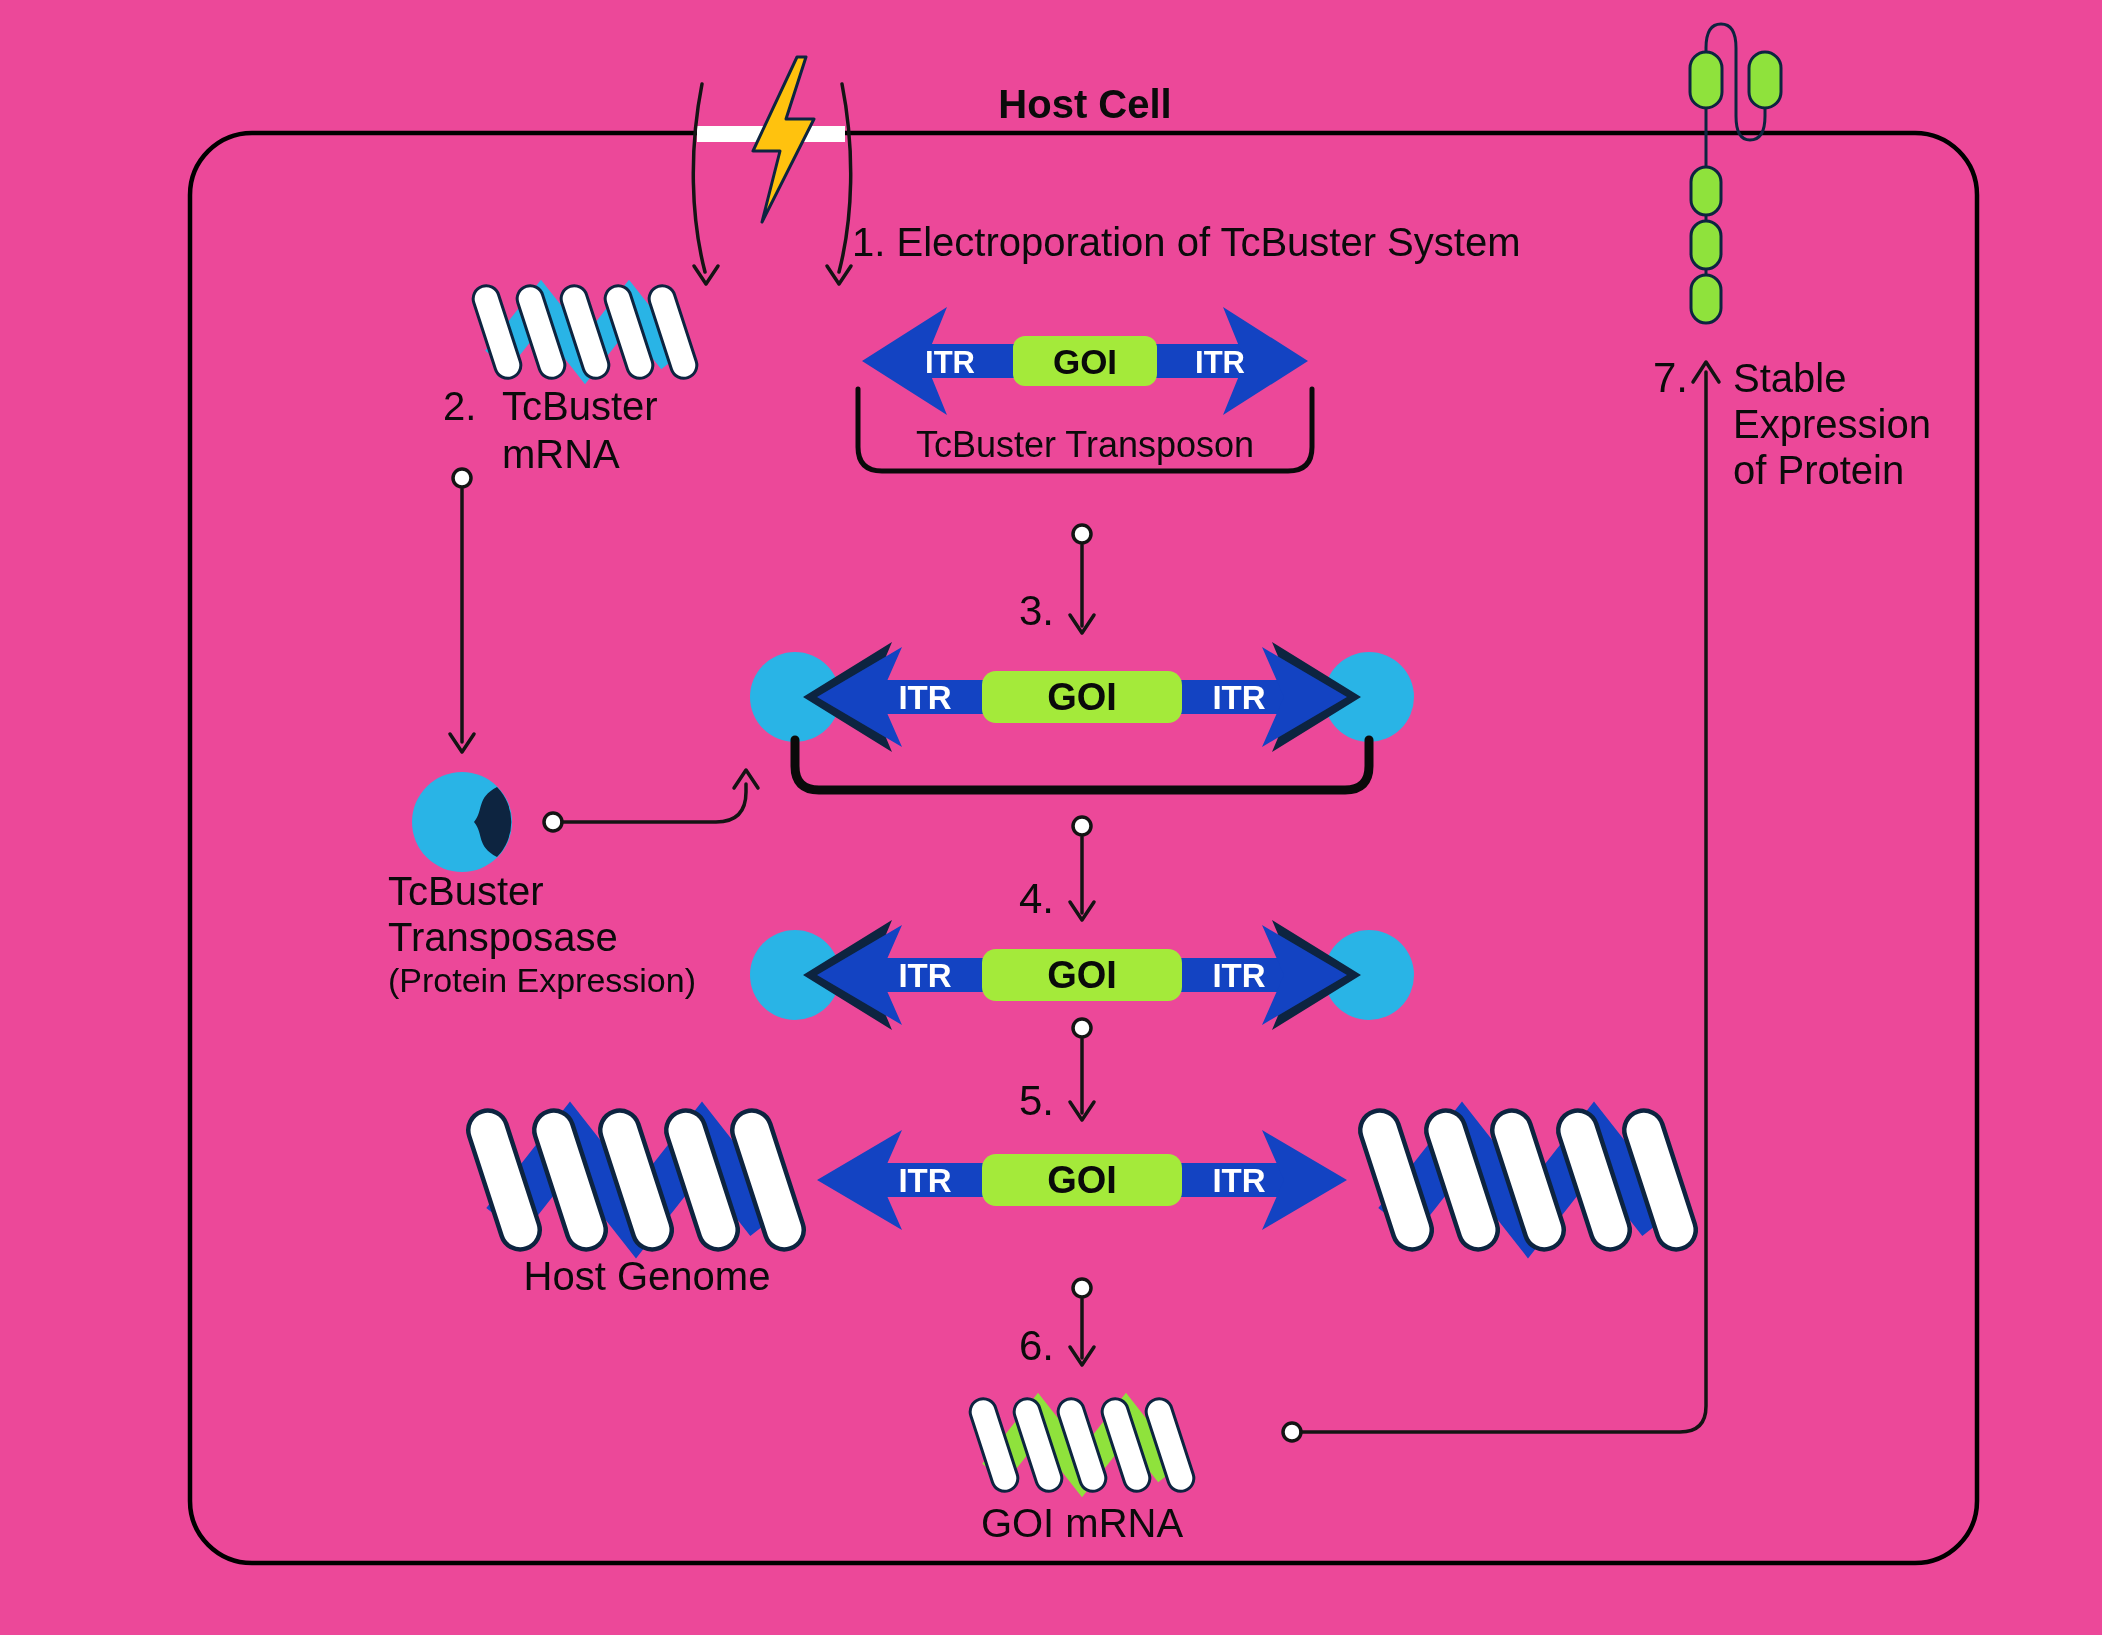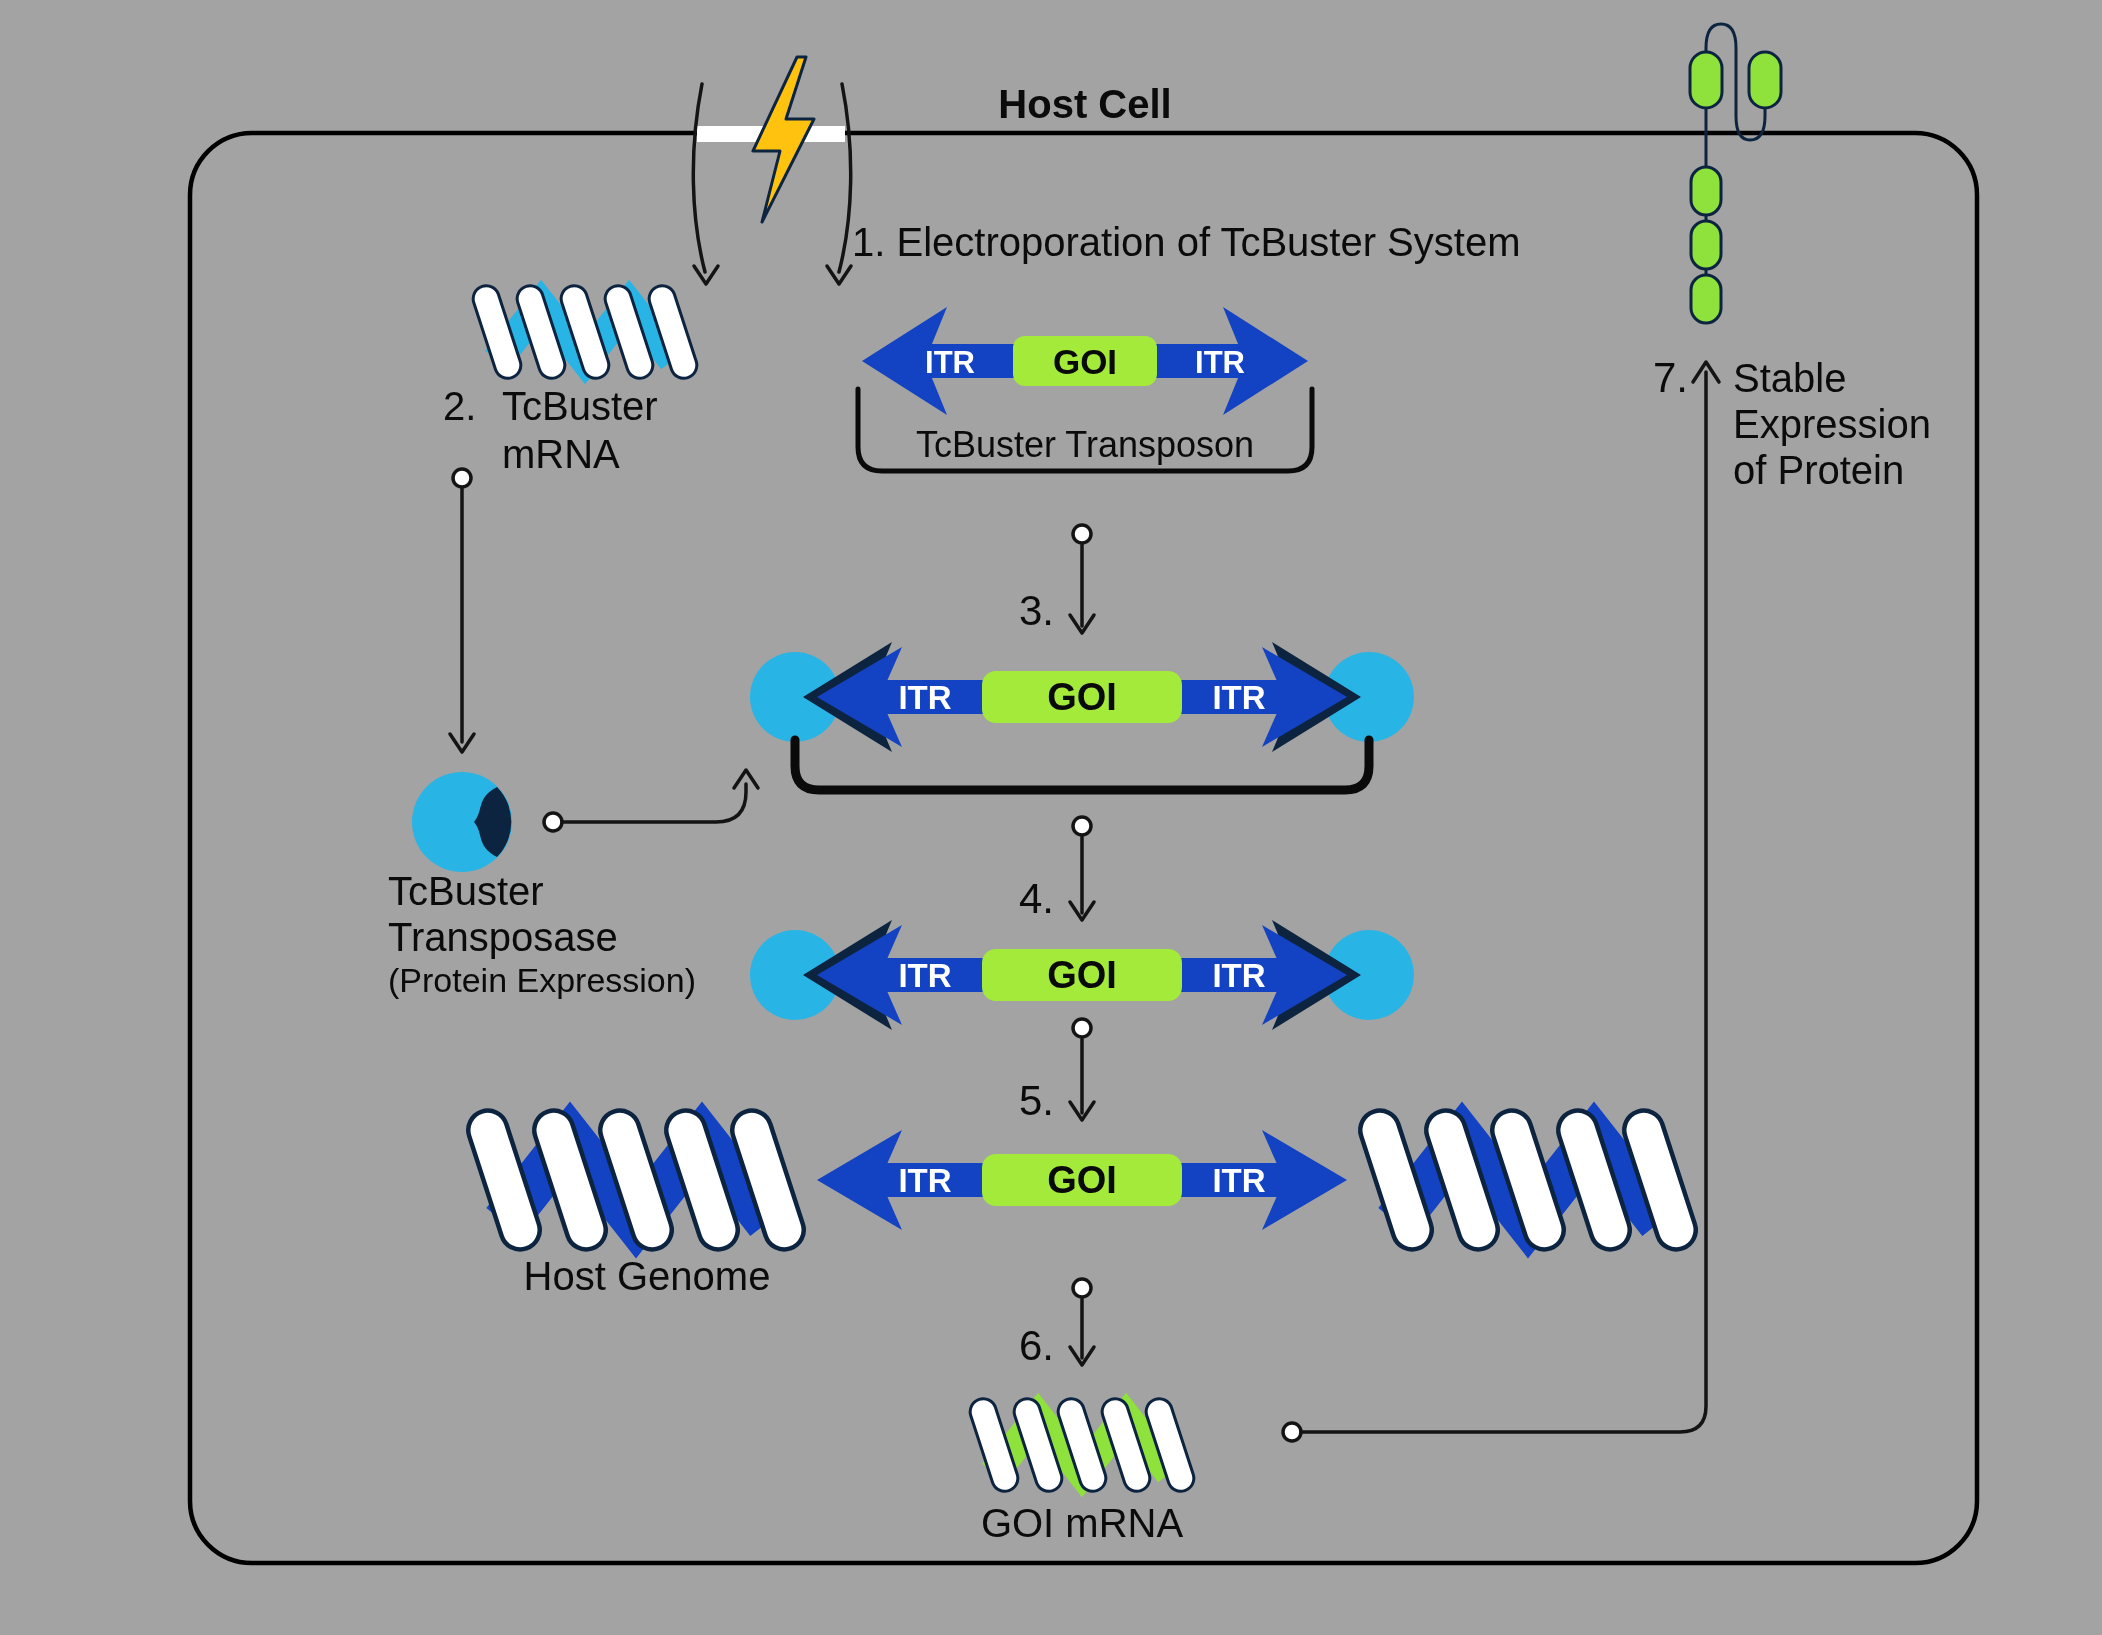--- a/index.html
+++ b/index.html
@@ -1,16 +1,16 @@
 <!DOCTYPE html>
 <html style="--blue: #1343C2; --navy: #0D2440; --cyan: #29B4E6; --green: #A4EA3A; --pgreen: #8FE23C; --yellow: #FFC20E; --ink: #0B0B0B;"><head>
 <meta charset="utf-8">
 <style>
   html,body{margin:0;padding:0;background:#ffffff;}
-  .stage{position:relative;width:2102px;height:1635px;background:#a3a3a3;overflow:hidden;
+  .stage{position:relative;width:2102px;height:1635px;background:#ec4899;overflow:hidden;
          font-family:"Liberation Sans", sans-serif;}
   svg{position:absolute;left:0;top:0;}
   
   .cell-border{fill:none;stroke:#000;stroke-width:4.5px;}
   .gapcover{fill:#fff;stroke:none;}
   .ink{stroke:#141414;stroke-width:3.5px;fill:none;stroke-linecap:round;stroke-linejoin:round;}
   .ink-thick{stroke:#0a0a0a;stroke-width:9px;fill:none;stroke-linecap:round;stroke-linejoin:round;}
   .ink-med{stroke:#0a0a0a;stroke-width:5px;fill:none;stroke-linecap:round;stroke-linejoin:round;}
   .node-circle{fill:#fff;stroke:#141414;stroke-width:3.5px;}
   .arrowfill{fill:var(--blue);}

